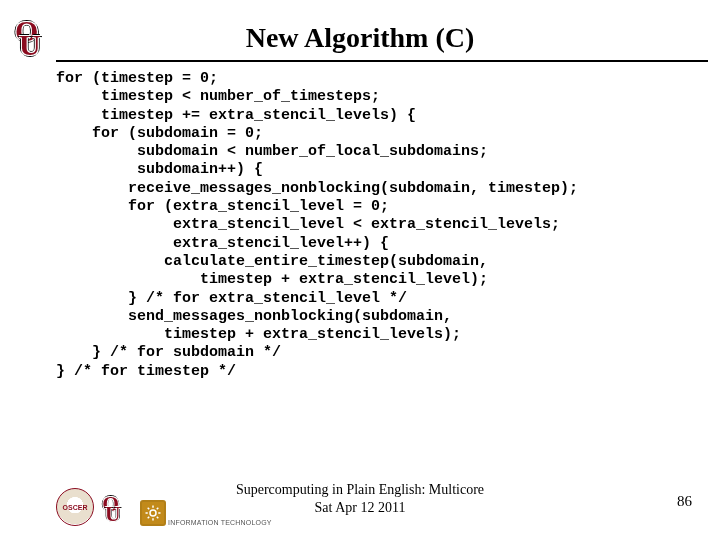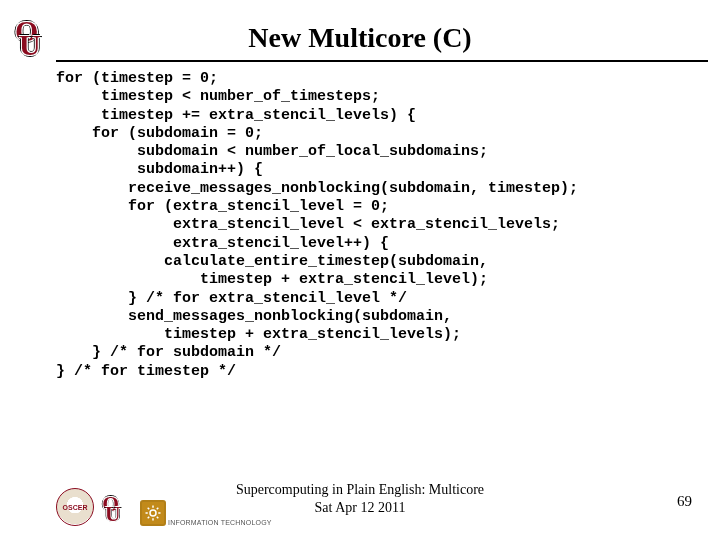--- a/index.html
+++ b/index.html
@@ -129,21 +129,21 @@
 
 <div class="slide">
 
   <div class="logo-ou-top">
     <div class="ou-logo">
       <span class="o">O</span>
         <span class="u">U</span>
     </div>
   </div>
 
-  <div class="title">New Multicore (C)</div>
+  <div class="title">New Algorithm (C)</div>
   <hr class="title-rule">
 
   <pre class="code" id="code-block">for (timestep = 0;
      timestep &lt; number_of_timesteps;
      timestep += extra_stencil_levels) {
     for (subdomain = 0;
          subdomain &lt; number_of_local_subdomains;
          subdomain++) {
         receive_messages_nonblocking(subdomain, timestep);
         for (extra_stencil_level = 0;
@@ -176,16 +176,16 @@
             </svg>
         </div>
         <div class="it-text" id="it-label">INFORMATION
 TECHNOLOGY</div>
       </div>
     </div>
     <div class="footer-text">
       <span>Supercomputing in Plain English: Multicore</span><br>
       <span>Sat Apr 12 2011</span>
     </div>
-    <div class="page-num">69</div>
+    <div class="page-num">86</div>
   </div>
 
 </div>
 
 </body></html>

